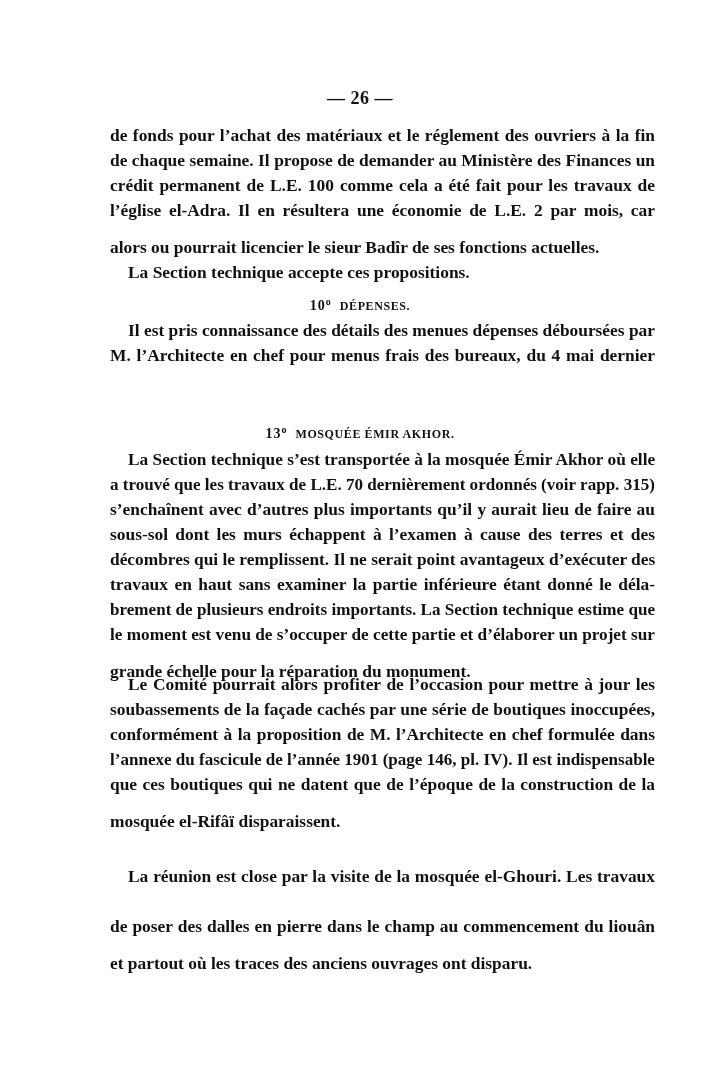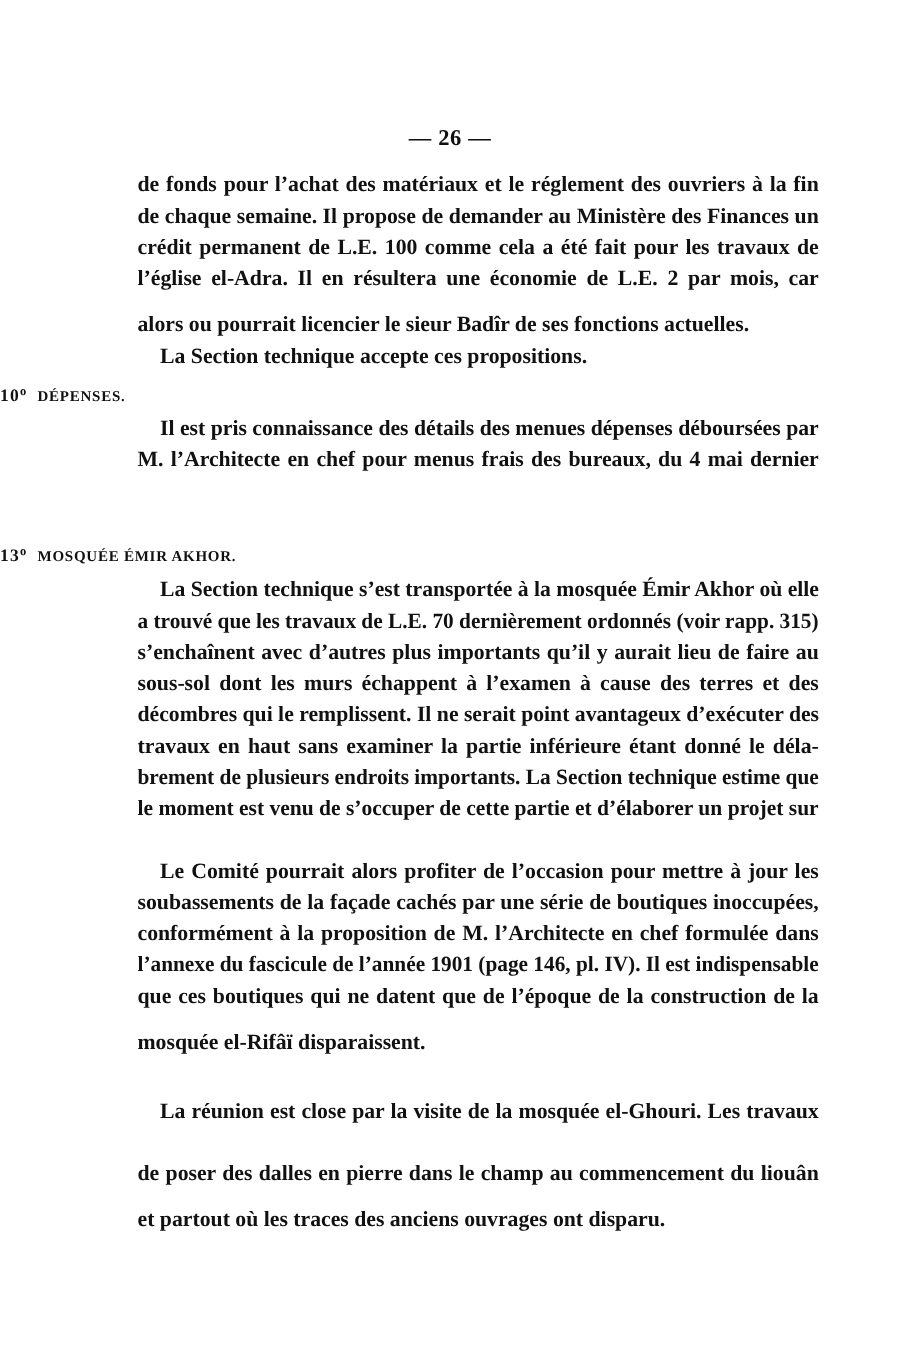--- a/index.html
+++ b/index.html
@@ -10,21 +10,21 @@
     body {
       width: 720px;
       height: 1079px;
       position: relative;
       overflow: hidden;
       font-family: "Liberation Serif", "DejaVu Serif", serif;
       color: #111111;
     }
     .page {
       position: absolute;
-      left: 0; top: 12px;
+      left: 0; top: 0;
       width: 720px;
       height: 1068px;
     }
     .page-number {
       position: absolute;
       top: 88px;
       left: 0;
       width: 720px;
       text-align: center;
       font-size: 18px;
@@ -49,21 +49,21 @@
       margin-top: 12px;
     }
     .line.indent {
       left: 128px;
       width: 527px;
     }
     .heading {
       position: absolute;
       left: 0;
       width: 720px;
-      text-align: left;
+      text-align: center;
       font-size: 12px;
       font-weight: bold;
       letter-spacing: 0.6px;
       line-height: 18px;
     }
     .heading .num {
       font-size: 14px;
       letter-spacing: 1px;
       margin-right: 8px;
     }
@@ -99,20 +99,21 @@
   </div>
 
   <div class="line indent" style="top: 447px; transform: scaleX(0.996); width: 529px;">La Section technique s’est transportée à la mosquée Émir Akhor où elle</div>
   <div class="line" style="top: 472px; transform: scaleX(0.98); width: 556px;">a trouvé que les travaux de L.E. 70 dernièrement ordonnés (voir rapp. 315)</div>
   <div class="line" style="top:497px">s’enchaînent avec d’autres plus importants qu’il y aurait lieu de faire au</div>
   <div class="line" style="top:522px">sous-sol dont les murs échappent à l’examen à cause des terres et des</div>
   <div class="line" style="top: 547px; transform: scaleX(0.998); width: 546px;">décombres qui le remplissent. Il ne serait point avantageux d’exécuter des</div>
   <div class="line" style="top:572px">travaux en haut sans examiner la partie inférieure étant donné le déla-</div>
   <div class="line" style="top: 597px; transform: scaleX(0.982); width: 555px;">brement de plusieurs endroits importants. La Section technique estime que</div>
   <div class="line" style="top: 622px; transform: scaleX(0.989); width: 551px;">le moment est venu de s’occuper de cette partie et d’élaborer un projet sur</div>
+  <div class="line last" style="top:647px">grande échelle pour la réparation du monument.</div>
 
   <div class="line indent" style="top:672px">Le Comité pourrait alors profiter de l’occasion pour mettre à jour les</div>
   <div class="line" style="top:697px">soubassements de la façade cachés par une série de boutiques inoccupées,</div>
   <div class="line" style="top:722px">conformément à la proposition de M. l’Architecte en chef formulée dans</div>
   <div class="line" style="top: 747px; transform: scaleX(0.98); width: 556px;">l’annexe du fascicule de l’année 1901 (page 146, pl. IV). Il est indispensable</div>
   <div class="line" style="top:772px">que ces boutiques qui ne datent que de l’époque de la construction de la</div>
   <div class="line last" style="top:797px">mosquée el-Rifâï disparaissent.</div>
 
 
   <div class="line indent" style="top:864px">La réunion est close par la visite de la mosquée el-Ghouri. Les travaux</div>

